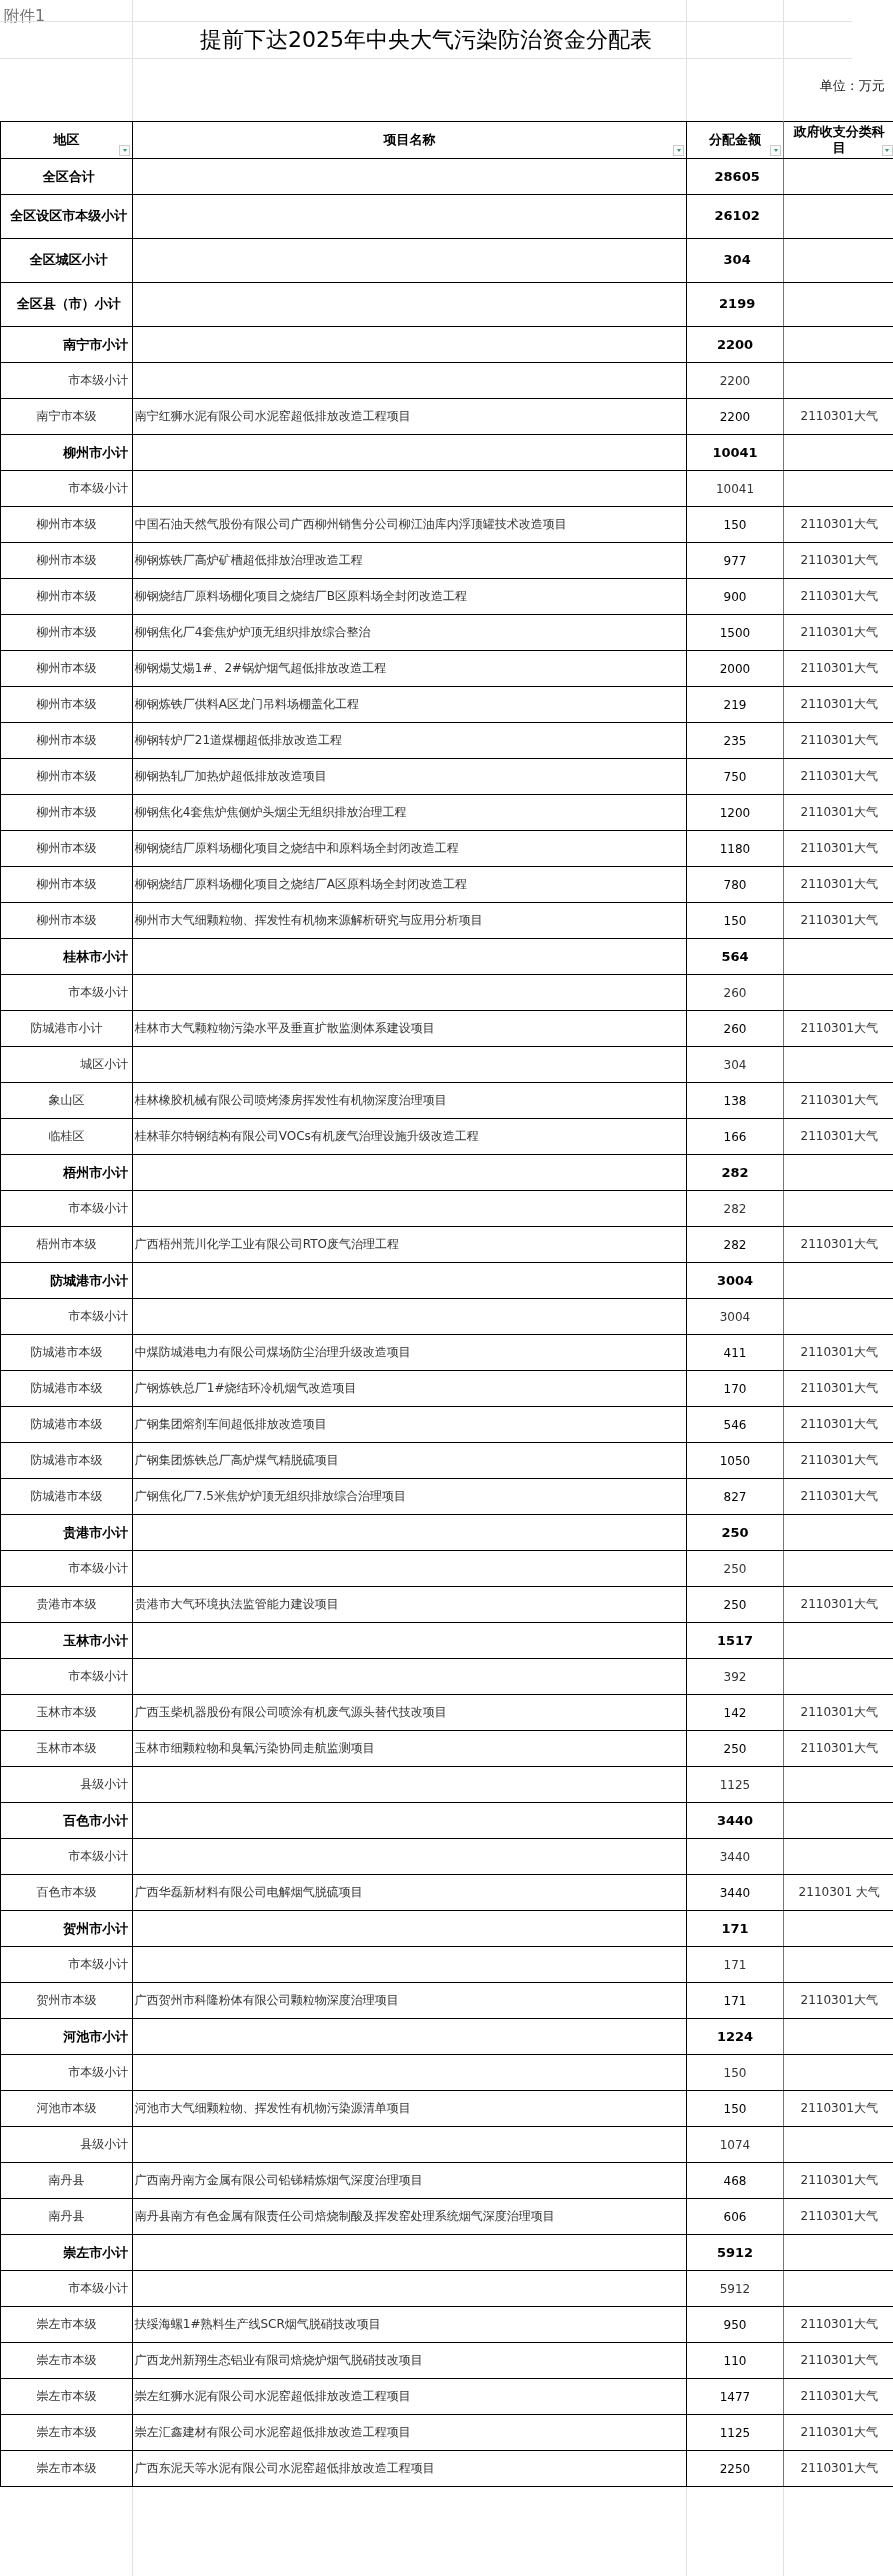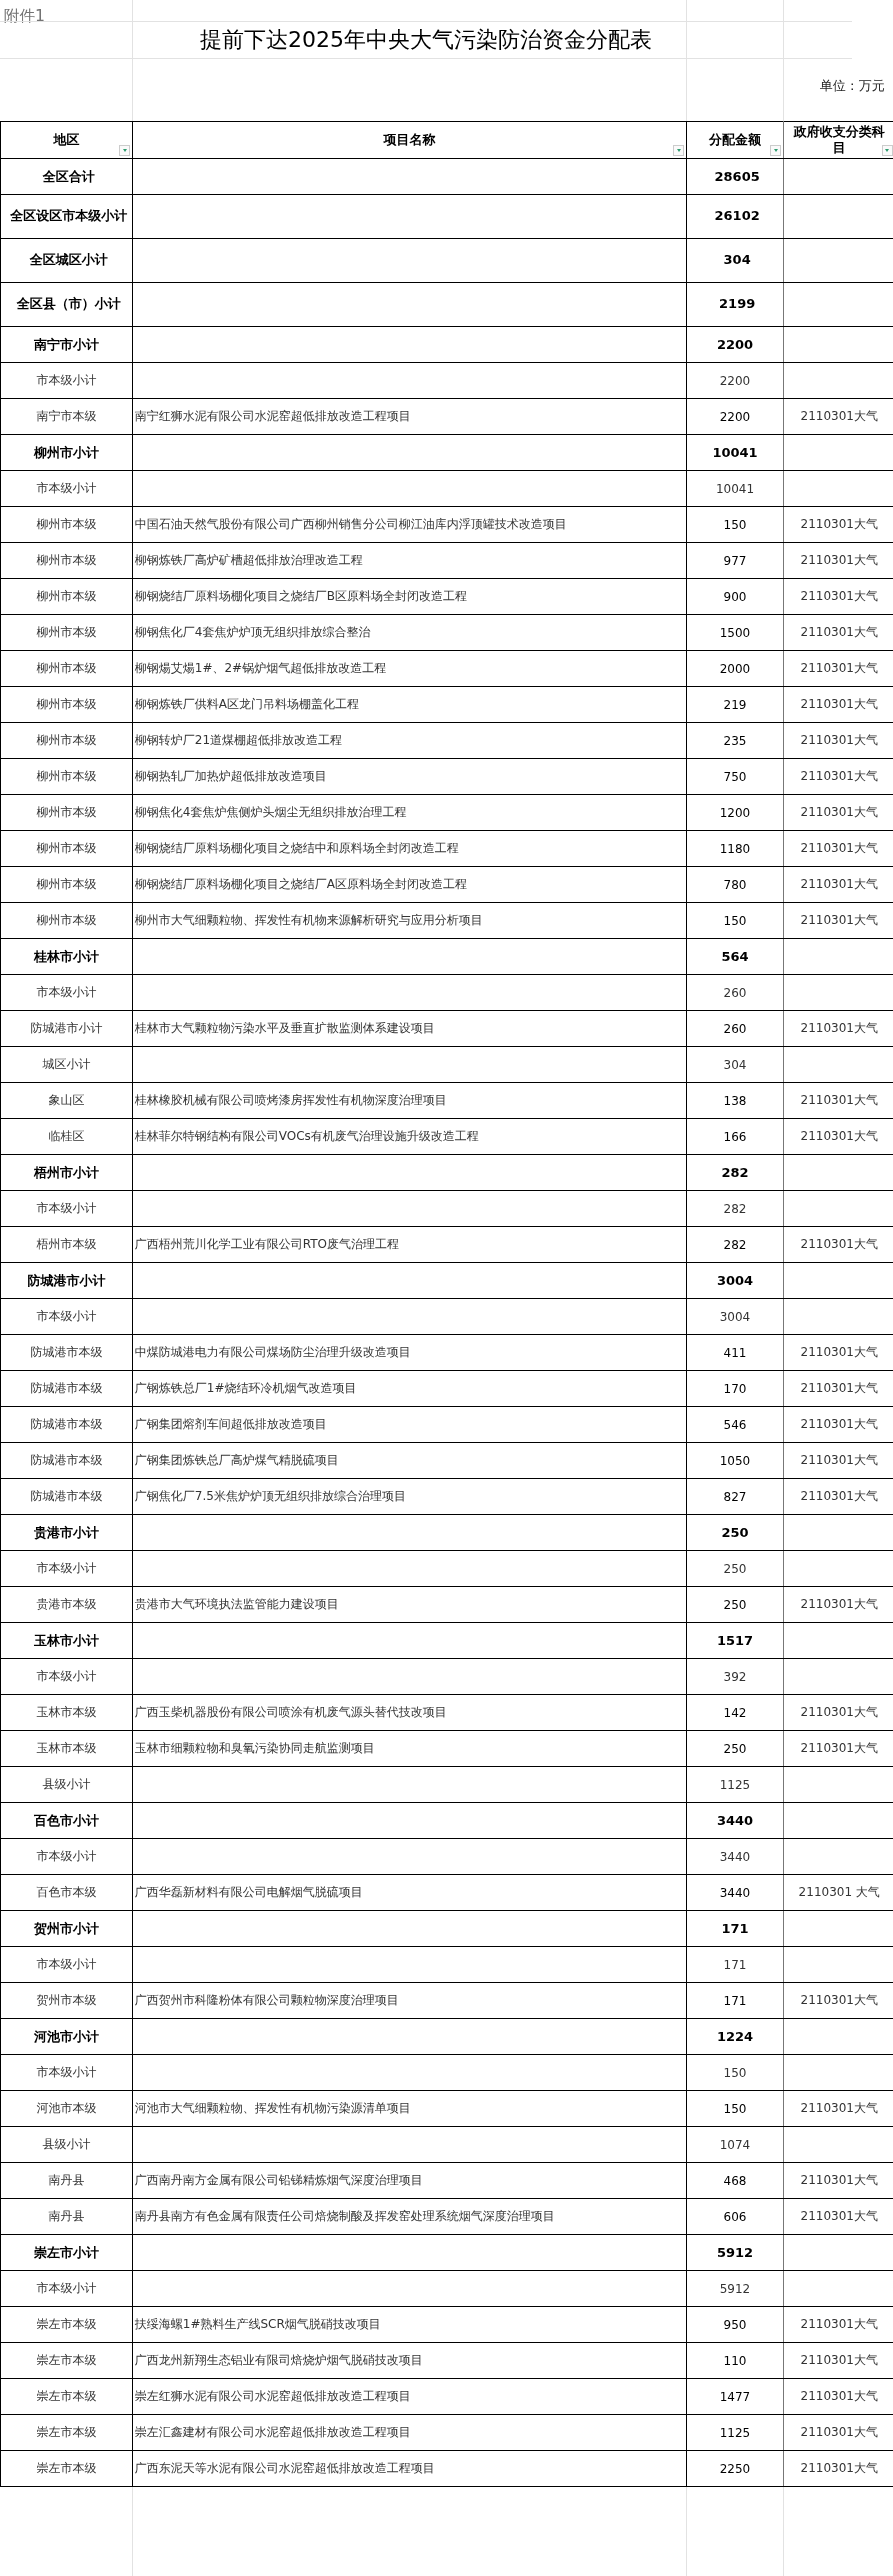--- a/index.html
+++ b/index.html
@@ -16,21 +16,21 @@
   th, td { border: 0.9px solid #000; padding: 0 3.7px; font-size: 12px; height: 36px; box-sizing: border-box; white-space: nowrap; overflow: hidden; }
   td:last-child, th:last-child { border-right: none; border-left: 0.9px solid #777; }
   td:nth-child(3), th:nth-child(3) { border-right: 0.9px solid #777; }
   th { font-weight: bold; font-size: 13px; position: relative; height: 37px; }
   th .hl { display: block; text-align: center; }
   th.multi { line-height: 16.6px; padding-top: 1.8px; vertical-align: top; }
   .filter { position: absolute; right: 1.8px; bottom: 1.8px; width: 9.2px; height: 9.2px; border: 0.9px solid #ccc; background: #fafafa;
             display: flex; align-items: center; justify-content: center; }
   .filter::after { content: ""; width: 0; height: 0; border-left: 2.8px solid transparent; border-right: 2.8px solid transparent; border-top: 3.7px solid #2e9d6f; }
   td.region { text-align: center; }
-  td.region.left { text-align: center; padding-left: 3.7px; }
+  td.region.left { text-align: right; padding-left: 3.7px; }
   td.region.indent { text-align: center; color: #333; }
   td.amount { text-align: center; }
   td.cls { text-align: center; color: #333; }
   td.proj { text-align: left; color: #333; padding-left: 1.8px; }
   tr.bold td { font-weight: bold; font-size: 13px; color: #000; }
   tr.total td { font-weight: bold; font-size: 13px; padding-left: 8px; }
   tr.tall td { height: 44px; white-space: normal; line-height: 18.4px; margin-left: 8px; }
   tr.sub td { color: #333; }
 </style>
 </head>

